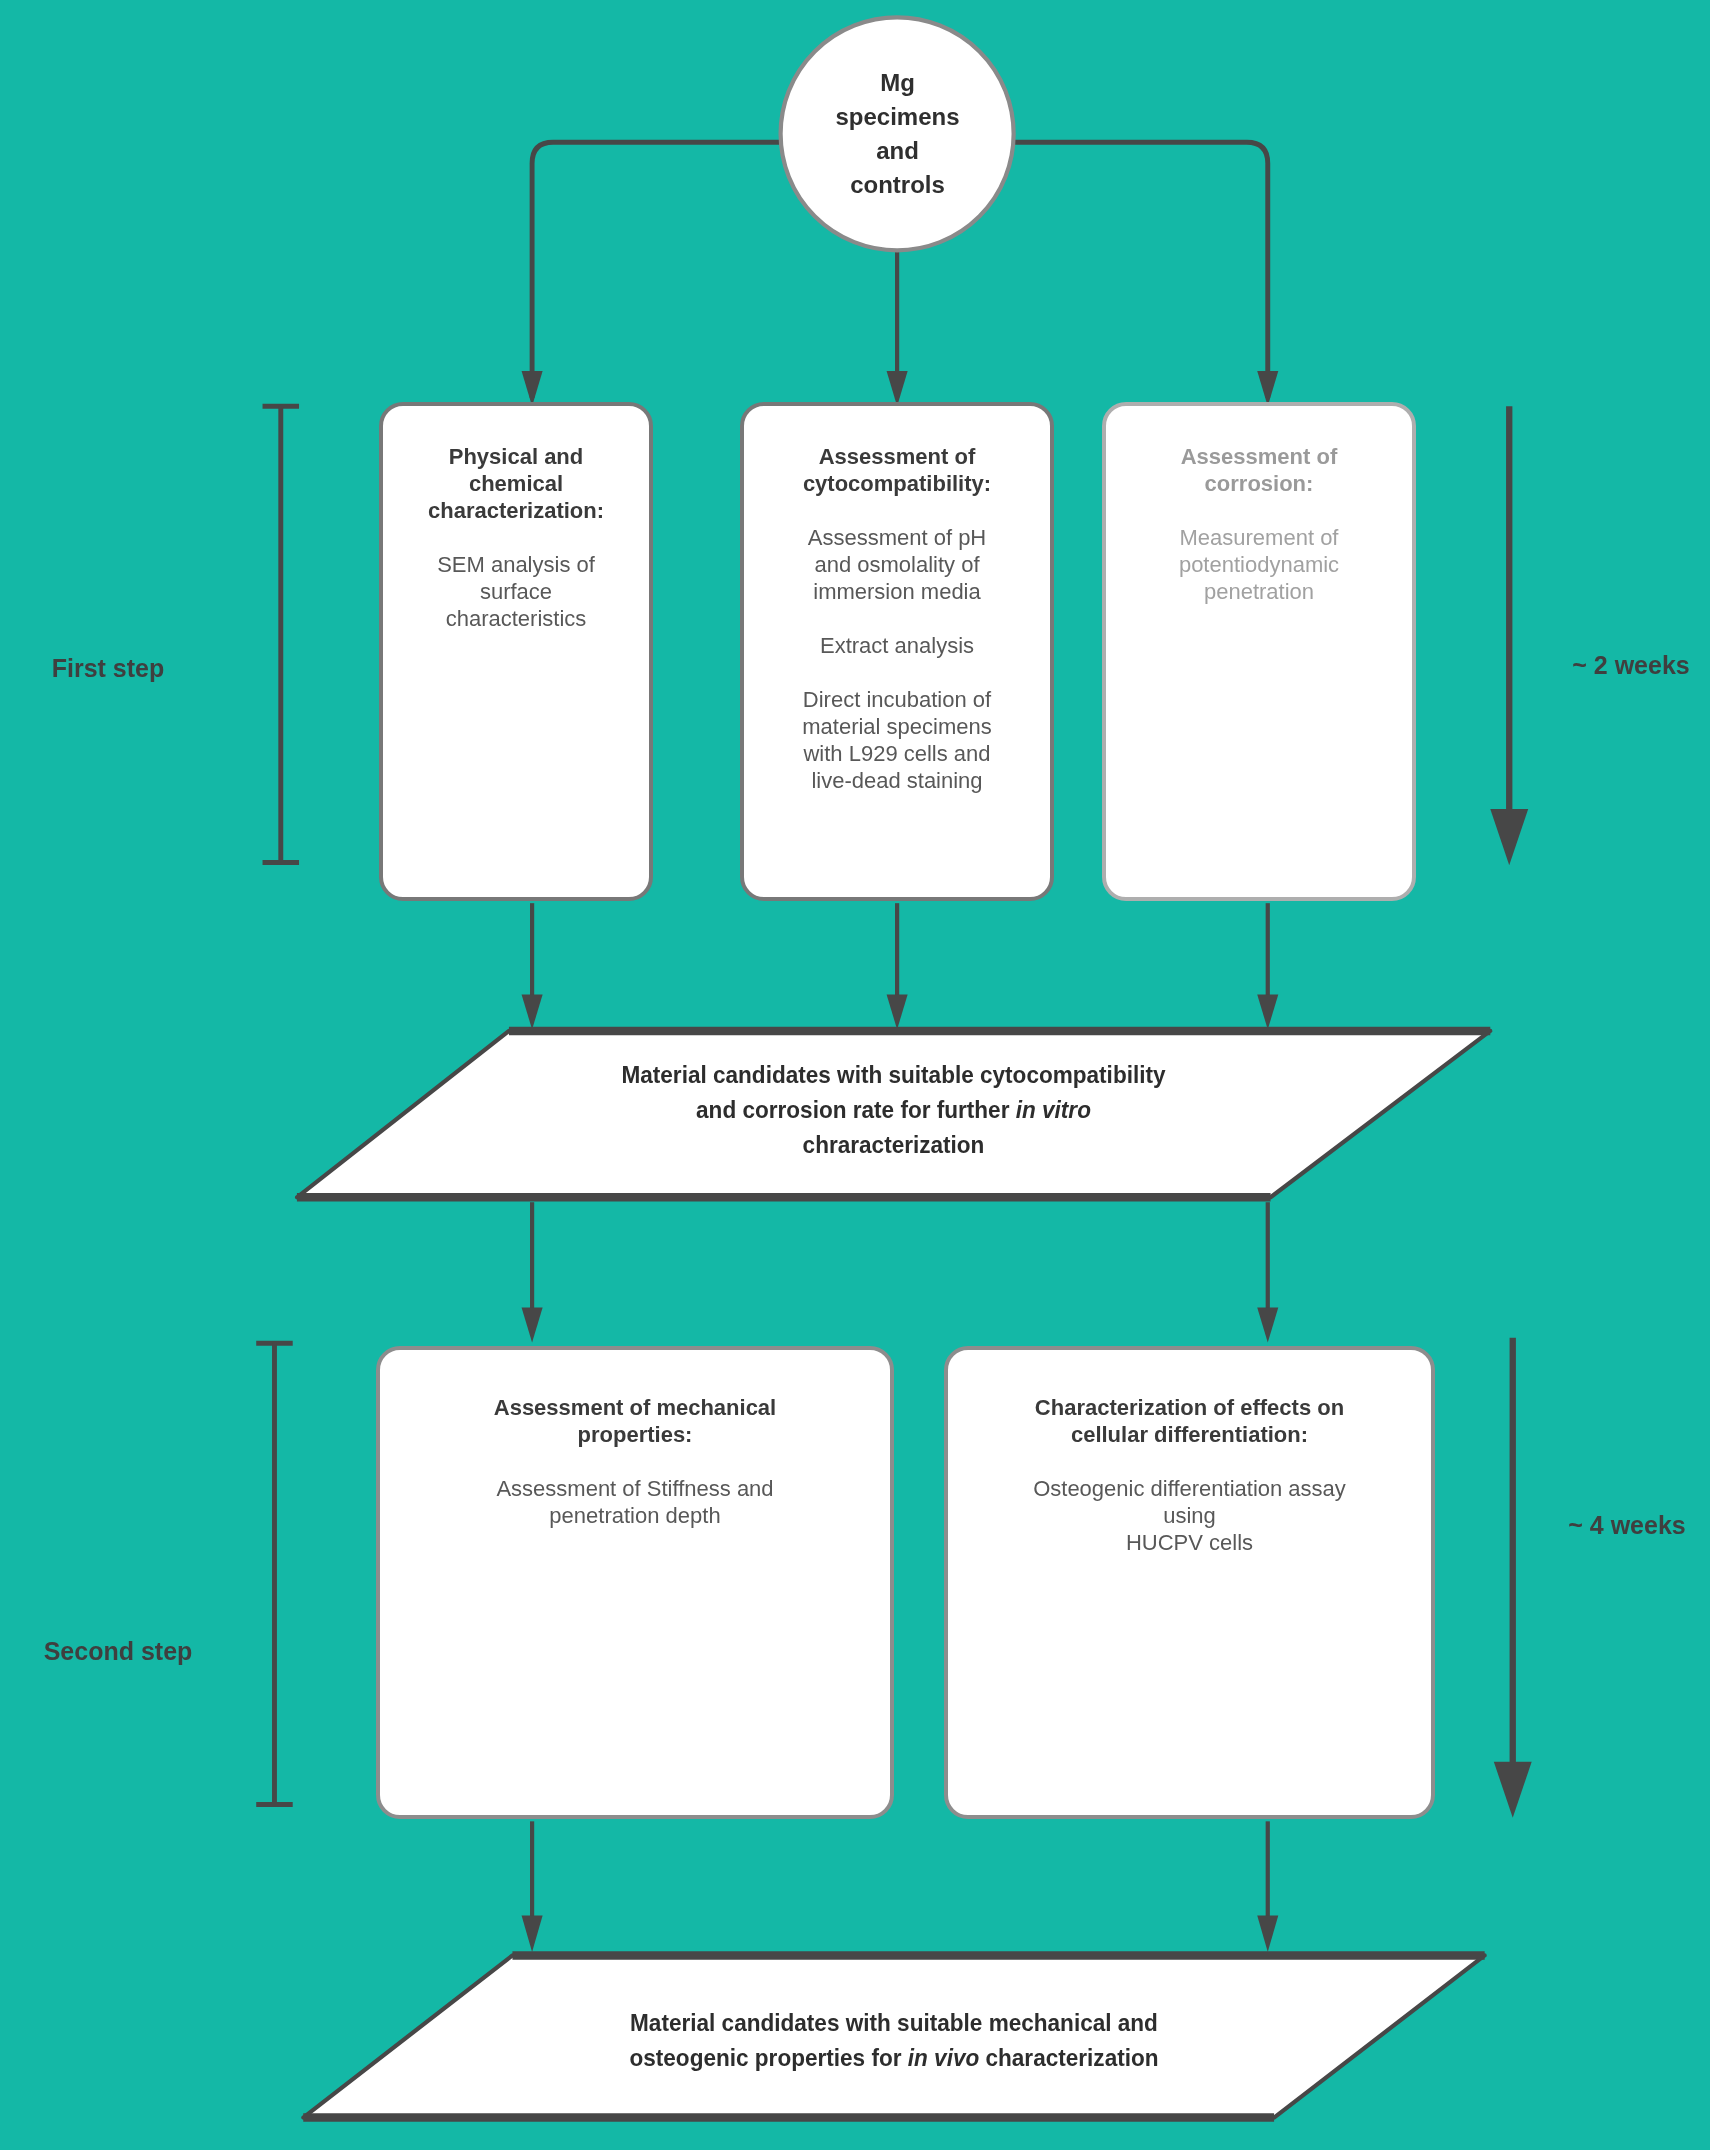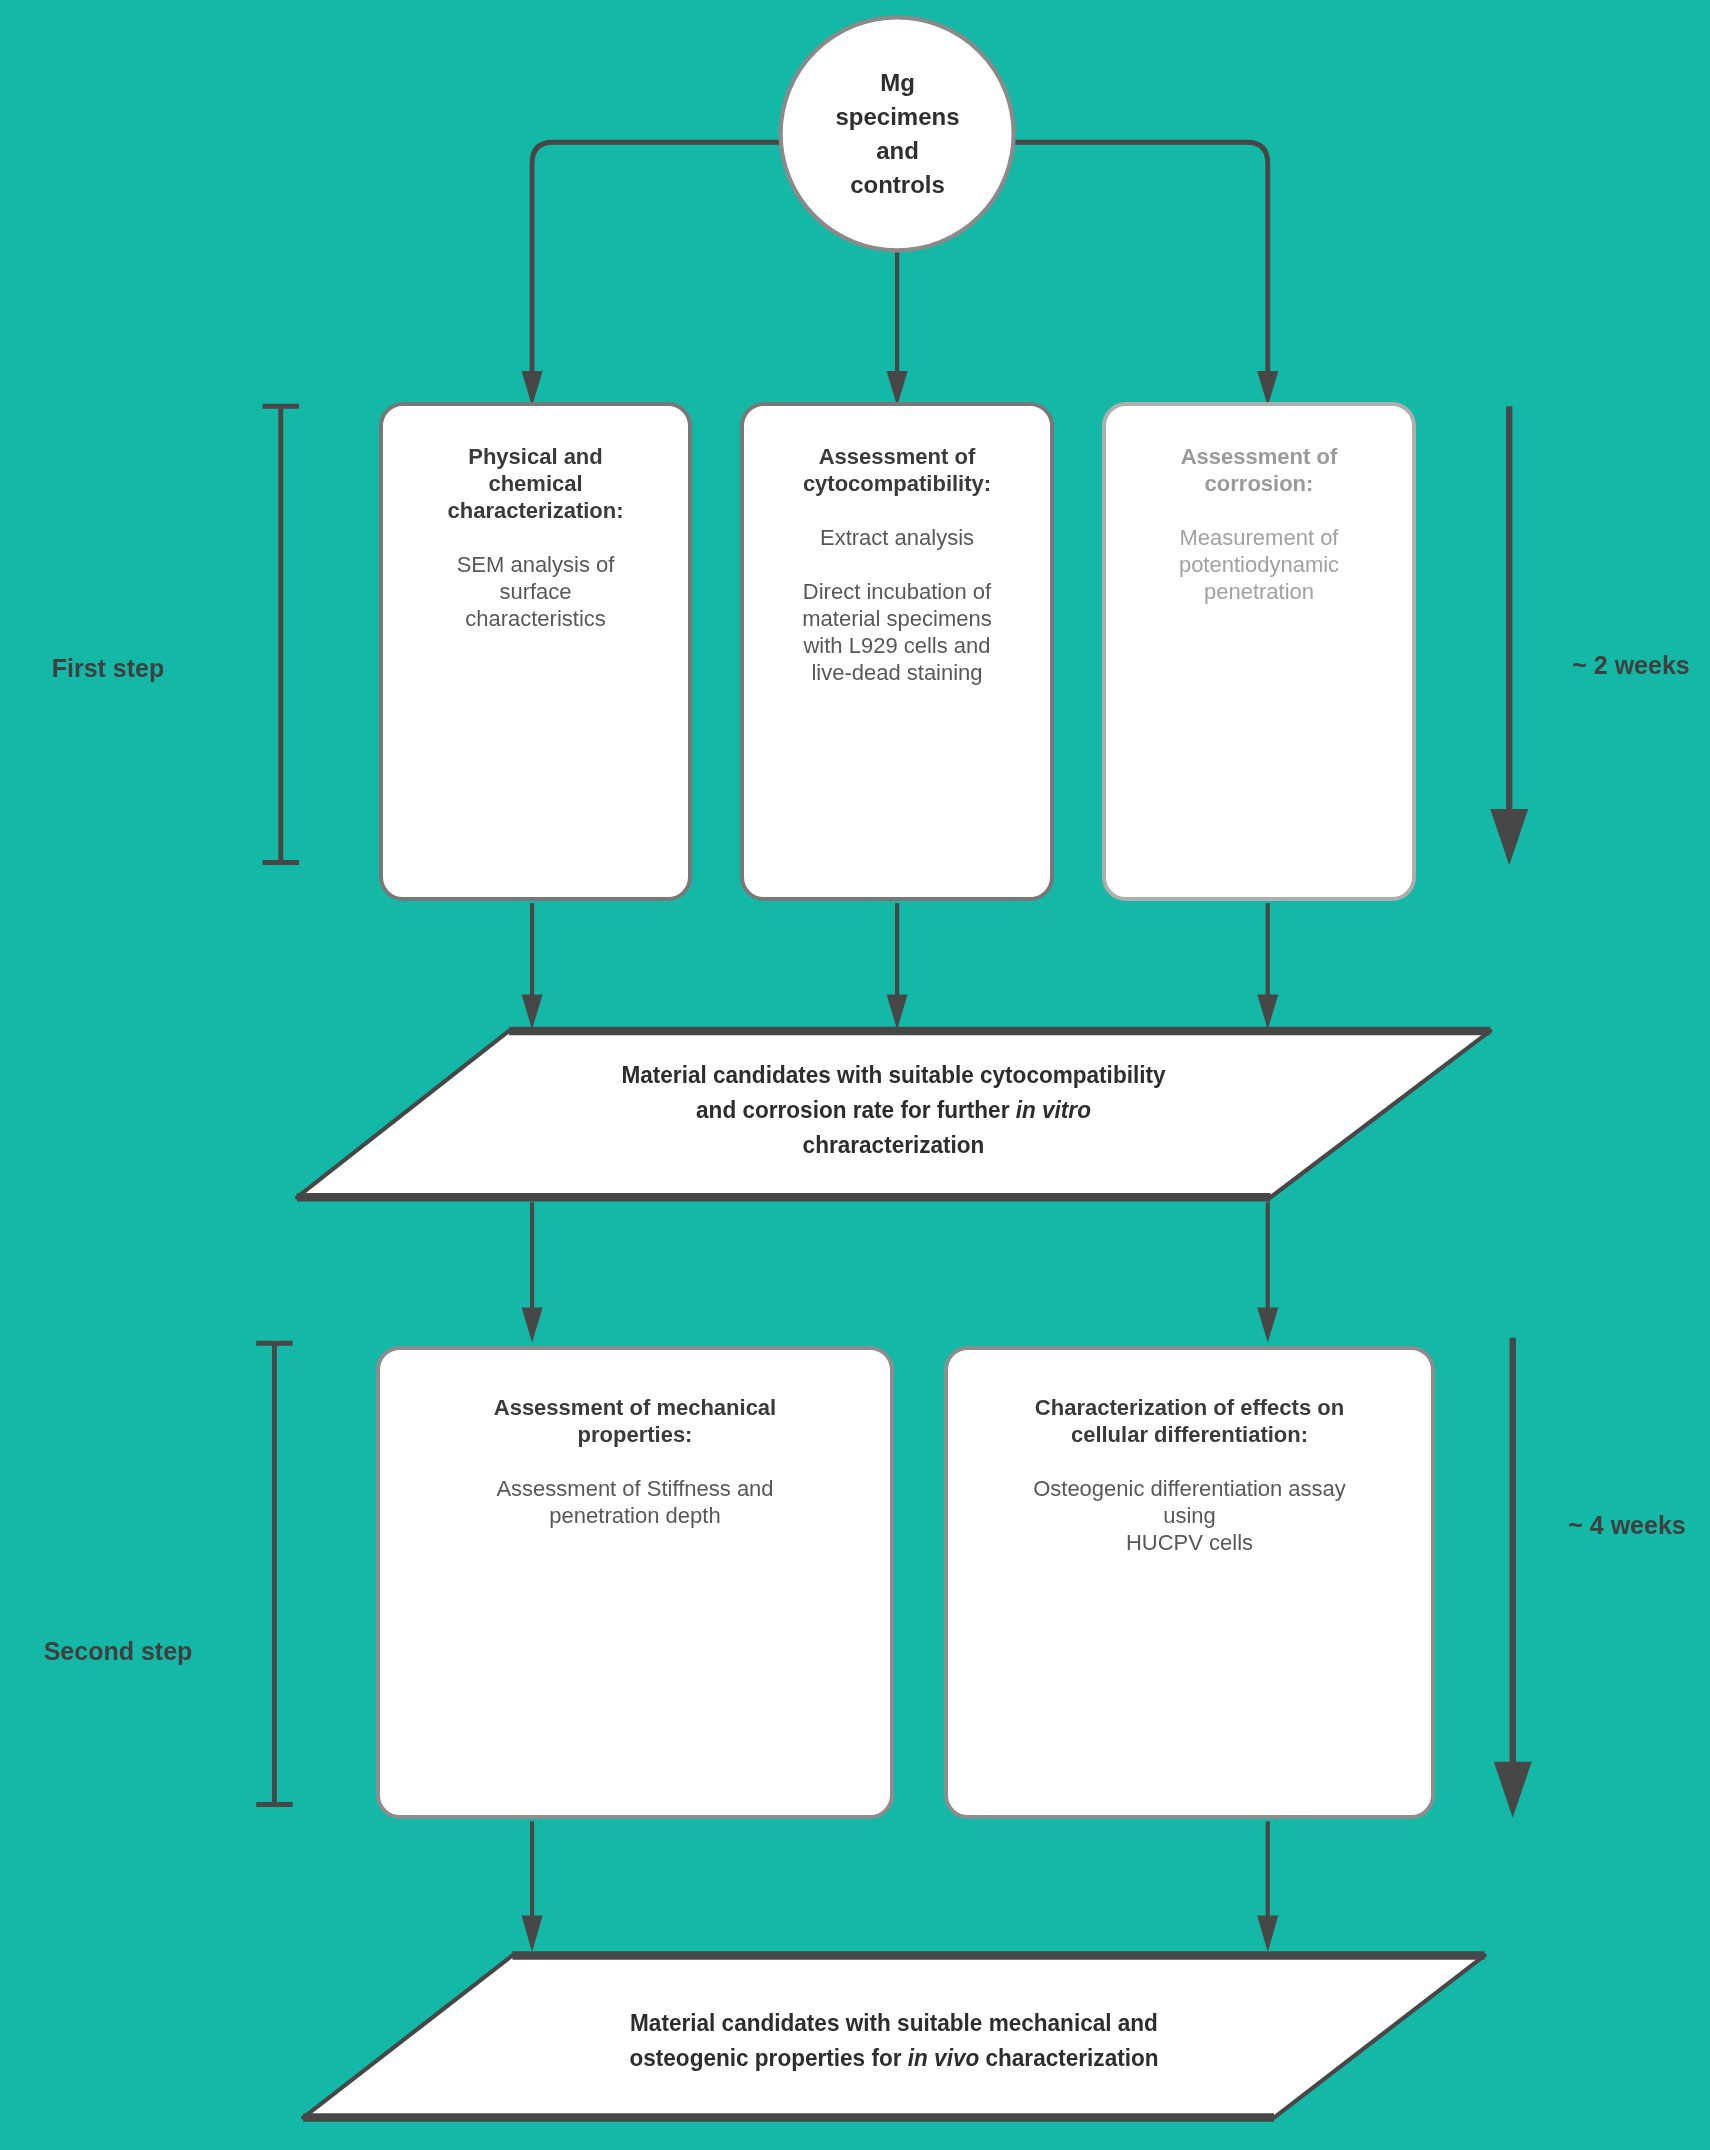--- a/index.html
+++ b/index.html
@@ -118,32 +118,35 @@
       <line x1="730" y1="2785" x2="2115" y2="2785" stroke="#474747" stroke-width="12"></line>
       <line x1="432" y1="3016" x2="1815" y2="3016" stroke="#474747" stroke-width="12"></line>
     </g>
   </svg>
 
   <div class="circle-label">Mg
 specimens
 and
 controls</div>
 
-  <div class="node primary" style="left:379px;top:402px;width:313px;height:499px;padding-top:37px;">
+  <div class="node primary" style="left:379px;top:402px;width:274px;height:499px;padding-top:37px;">
     <div class="box-title">Physical and
 chemical
 characterization:</div>
     <div class="box-body">SEM analysis of
 surface
 characteristics</div>
   </div>
 
   <div class="node primary" style="left:740px;top:402px;width:314px;height:499px;padding-top:37px;">
     <div class="box-title">Assessment of
 cytocompatibility:</div>
+    <div class="box-body">Assessment of pH
+and osmolality of
+immersion media</div>
     <div class="box-body">Extract analysis</div>
     <div class="box-body">Direct incubation of
 material specimens
 with L929 cells and
 live-dead staining</div>
   </div>
 
   <div class="node muted" style="left:1102px;top:402px;width:314px;height:499px;padding-top:37px;">
     <div class="box-title">Assessment of
 corrosion:</div>

